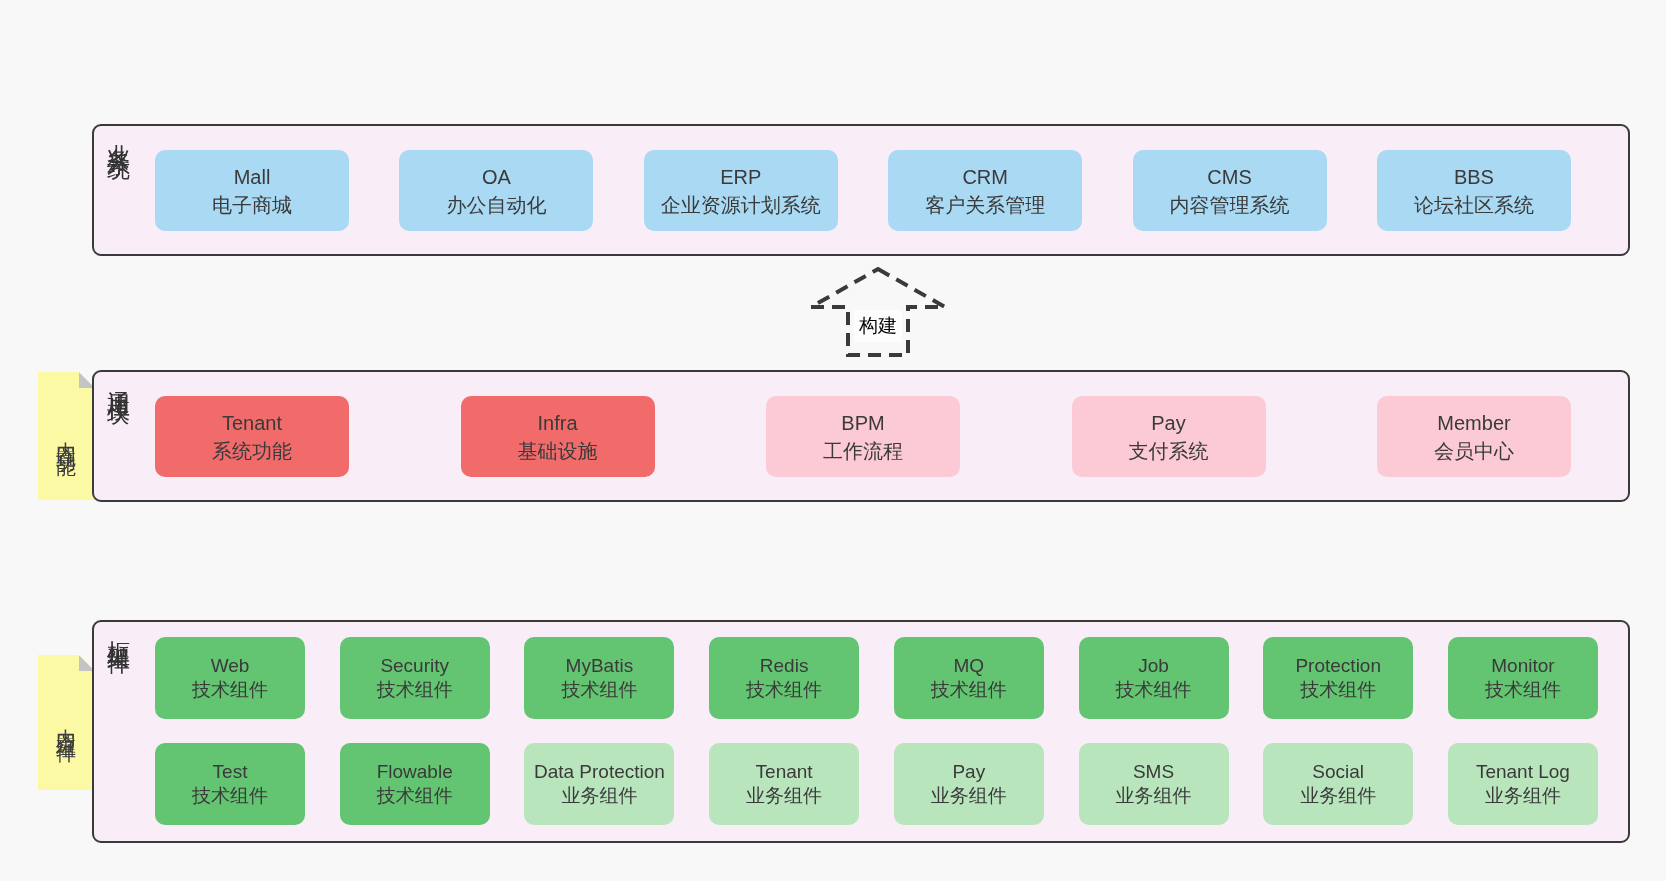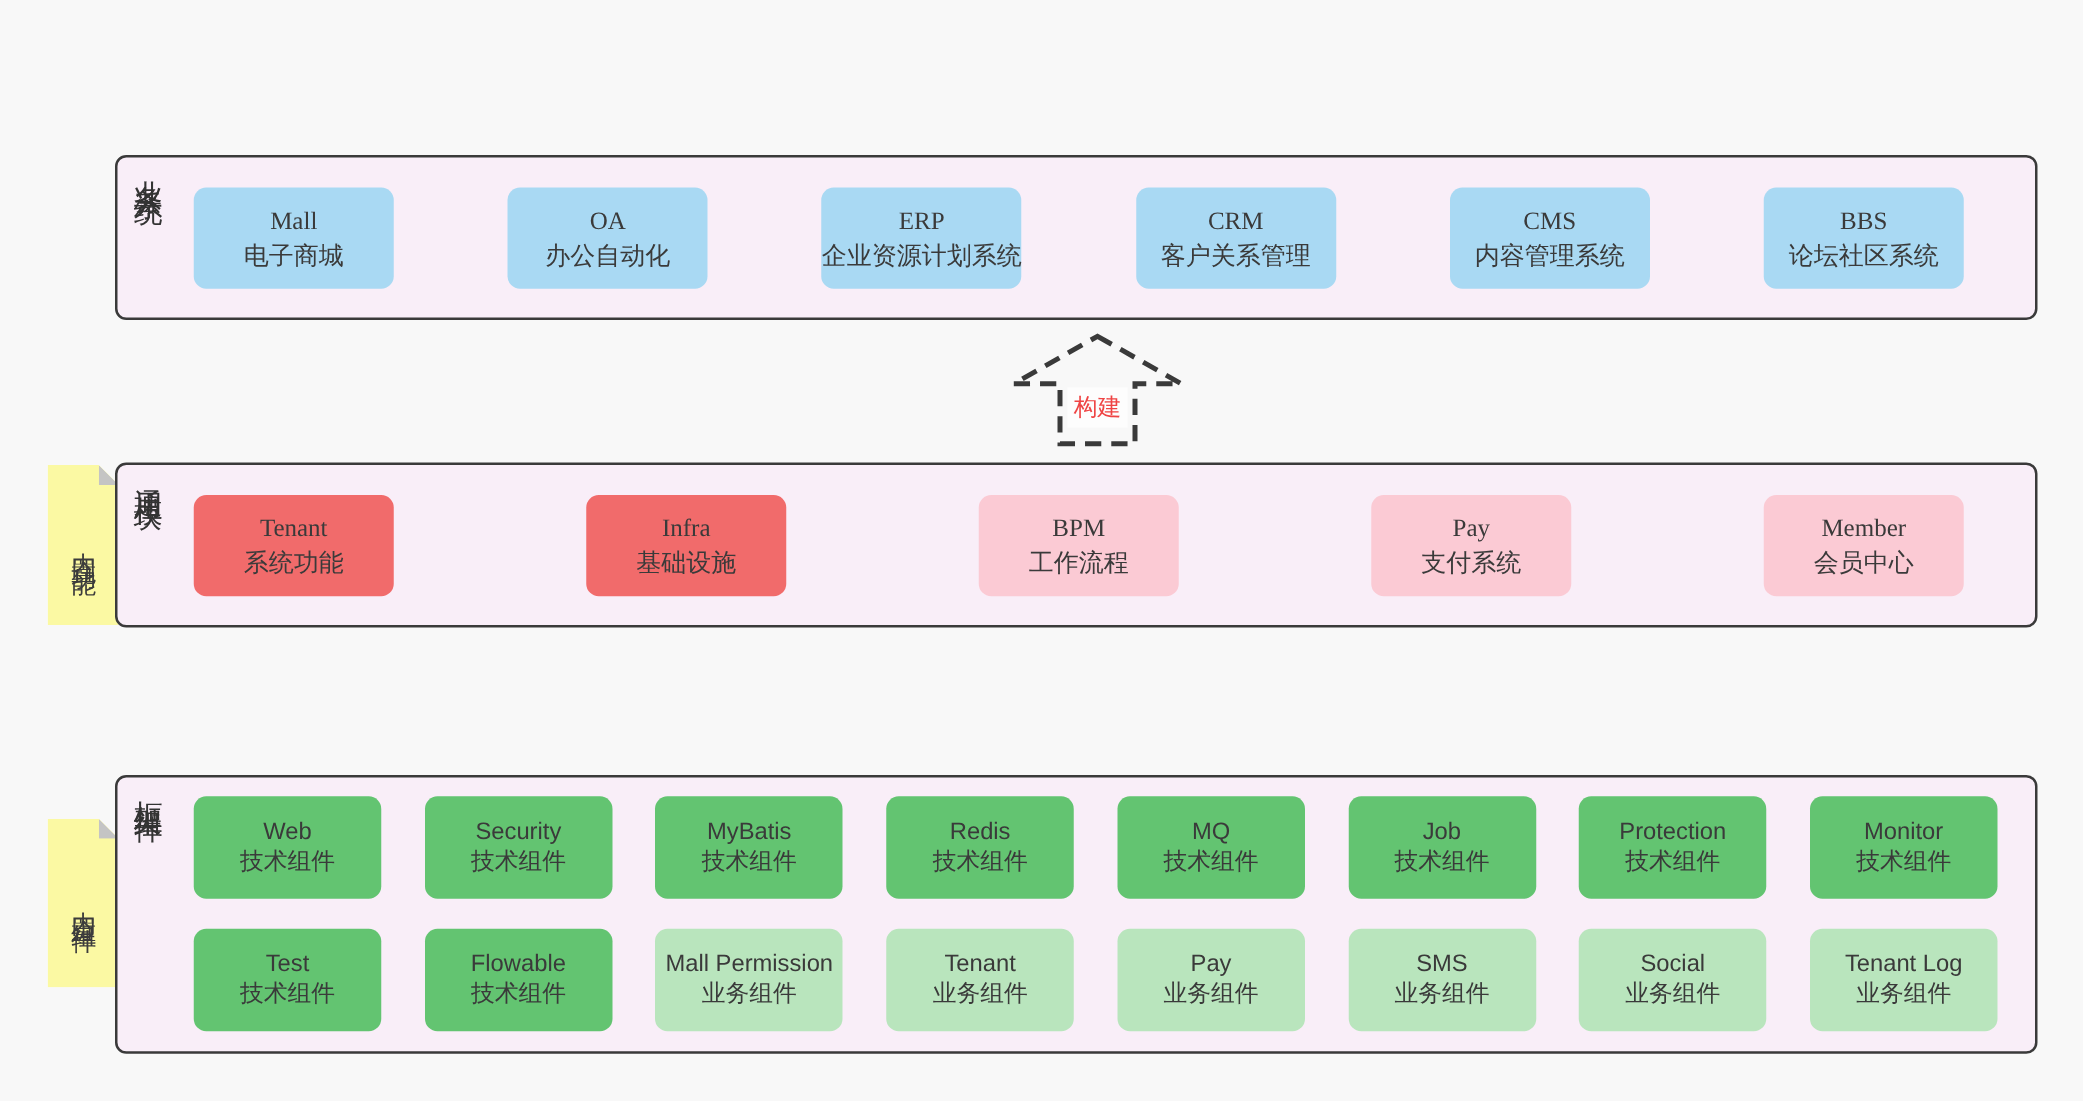--- a/index.html
+++ b/index.html
@@ -56,40 +56,40 @@
   .band.components .row1{top:15px;}
   .band.components .row2{top:121px;}
 
   
   .box{
     border-radius:10px;display:flex;flex-direction:column;
     align-items:center;justify-content:center;text-align:center;
     color:var(--text_dark);
   }
   .box .t,.box .s{display:block;}
-  .w6{width:160px;height:81px;font-size:20px;line-height:1.4;font-family:Liberation Serif, serif;}
+  .w6{width:194px;height:81px;font-size:20px;line-height:1.4;}
   .w8{width:150px;height:82px;font-size:19px;line-height:1.27;}
   .blue{background:var(--blue);}
   .red{background:var(--red);}
   .pink{background:var(--pink);}
   .gdark{background:var(--green_dark);}
   .glight{background:var(--green_light);}
 
   
   .arrow{position:absolute;width:140px;height:92px;z-index:0;}
   #arrow-build{left:808px;top:266px;}
   #arrow-implement{left:823px;top:514px;}
   .arrow svg{position:absolute;left:0;top:0;}
   .arrow polygon{
     fill:none;stroke:var(--band_border);stroke-width:4;
     stroke-dasharray:13 8;
   }
   .arrow-label{
     position:absolute;left:50%;top:44px;transform:translateX(-50%);
-    background:#fdfdfd;padding:3px 5px;font-size:19px;color:#ef4444;
+    background:#fdfdfd;padding:3px 5px;font-size:19px;color:#000000;
     white-space:nowrap;
   }
 </style>
 </head>
 <body>
 
 <div class="stage">
 
   <div class="sticky" id="sticky-modules">
     <span class="fold"></span>
@@ -206,21 +206,21 @@
     <div class="row row2">
       <div class="box w8 gdark">
         <span class="t">Test</span>
         <span class="s">技术组件</span>
       </div>
       <div class="box w8 gdark">
         <span class="t">Flowable</span>
         <span class="s">技术组件</span>
       </div>
       <div class="box w8 glight">
-        <span class="t">Mall Permission</span>
+        <span class="t">Data Protection</span>
         <span class="s">业务组件</span>
       </div>
       <div class="box w8 glight">
         <span class="t">Tenant</span>
         <span class="s">业务组件</span>
       </div>
       <div class="box w8 glight">
         <span class="t">Pay</span>
         <span class="s">业务组件</span>
       </div>

